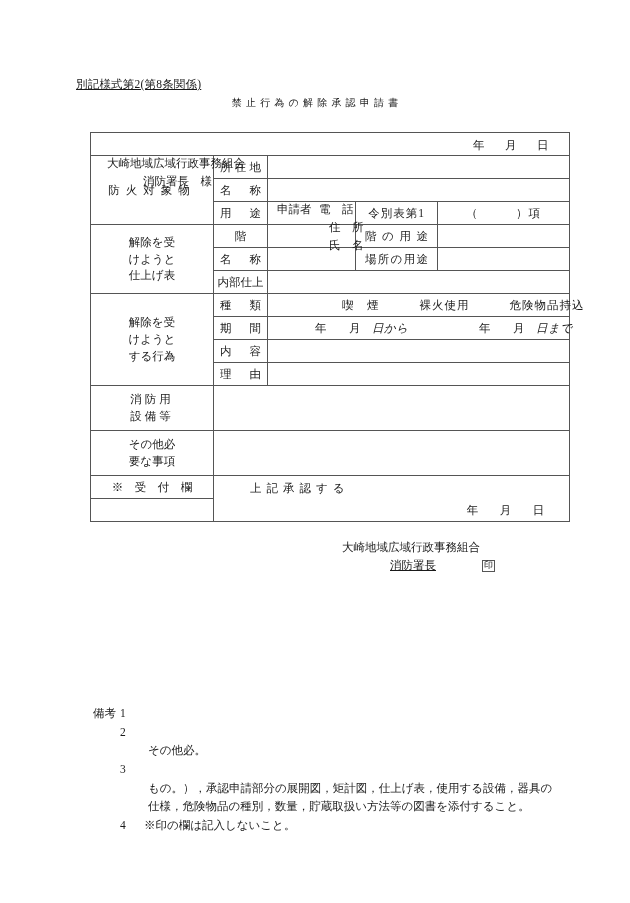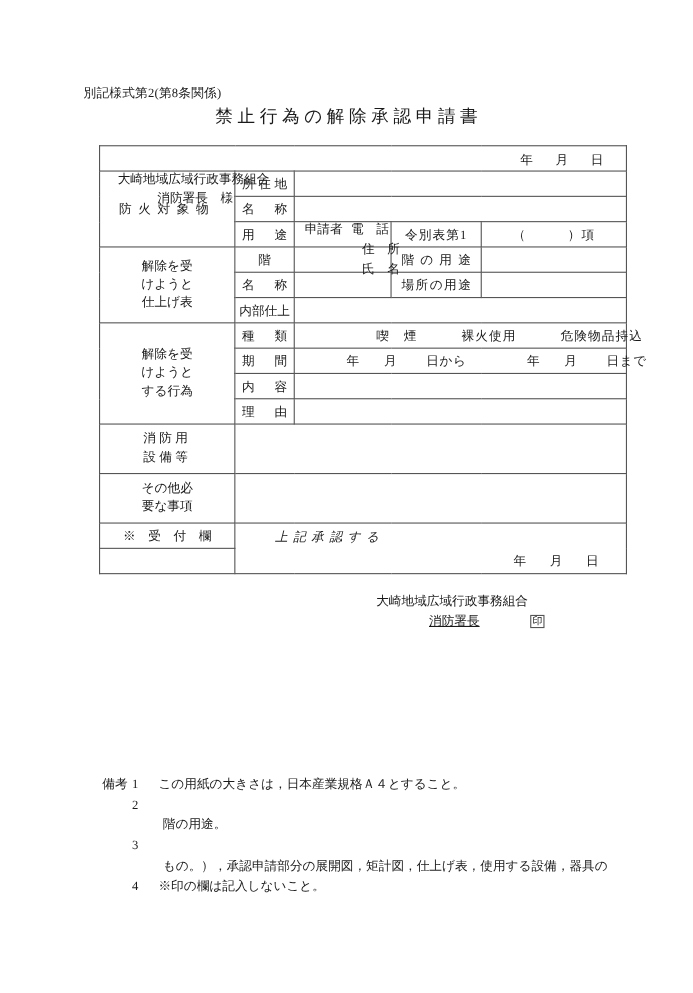--- a/index.html
+++ b/index.html
@@ -24,28 +24,29 @@
   }
 
   
   .form-no {
     position: absolute;
     left: 76px;
     top: 77px;
     font-size: 11.5px;
     letter-spacing: 0.2px;
     white-space: nowrap;
+    text-decoration: underline;
   }
   .doc-title {
     position: absolute;
     left: 0;
     top: 96px;
     width: 630px;
     text-align: center;
-    font-size: 16px;
+    font-size: 10px;
     letter-spacing: 4.2px;
     text-indent: 4.2px;
     white-space: nowrap;
   }
 
   
   .tbl {
     position: absolute;
     left: 90px;
     top: 132px;
@@ -123,35 +124,34 @@
     padding: 0 16px 0 34px;
     white-space: nowrap;
   }
   .kinds span { letter-spacing: 1px; padding-left: 40px; }
   .period {
     padding-left: 36px;
     white-space: nowrap;
     letter-spacing: 0.5px;
   }
   .period .g { display: inline-block; width: 34px; text-align: center; }
-  .period .g2 { display: inline-block; width: 52px; text-align: right; }
+  .period .g2 { display: inline-block; width: 52px; text-align: left; font-style: italic; }
   .period .gap { display: inline-block; width: 44px; }
 
   .koubetsu { text-align: center; letter-spacing: 1px; white-space: nowrap; }
   .kou-item { text-align: center; white-space: nowrap; letter-spacing: 1px; }
 
   
   .appr { position: relative; height: 100px; vertical-align: top; }
   .ap-title {
     position: absolute;
     left: 36px;
     top: 5px;
     letter-spacing: 5px;
     white-space: nowrap;
-    font-style: italic;
   }
   .ap-date {
     position: absolute;
     right: 14px;
     top: 27px;
     white-space: nowrap;
   }
   .ap-date span { display: inline-block; width: 33px; text-align: center; }
   .ap-org {
     position: absolute;
@@ -356,34 +356,34 @@
       <td class="recv-body"></td>
     </tr>
   </tbody>
     </table>
 
   <div class="remarks">
 
     <div class="rm-row">
       <div class="rm-label">備考</div>
       <div class="rm-num">1</div>
-      <div class="rm-text">この用紙の大きさは，日本産業規格Ａ４とすること。</div>
     </div>
 
     <div class="rm-row">
       <div class="rm-label"></div>
       <div class="rm-num">2</div>
     </div>
-    <div class="rm-cont2">階の用途。</div>
+    <div class="rm-cont2">その他必。</div>
 
     <div class="rm-row">
       <div class="rm-label"></div>
       <div class="rm-num">3</div>
     </div>
     <div class="rm-cont2">もの。），承認申請部分の展開図，矩計図，仕上げ表，使用する設備，器具の</div>
+    <div class="rm-cont2">仕様，危険物品の種別，数量，貯蔵取扱い方法等の図書を添付すること。</div>
 
     <div class="rm-row">
       <div class="rm-label"></div>
       <div class="rm-num">4</div>
       <div class="rm-text">※印の欄は記入しないこと。</div>
     </div>
 
   </div>
 
 </div>

